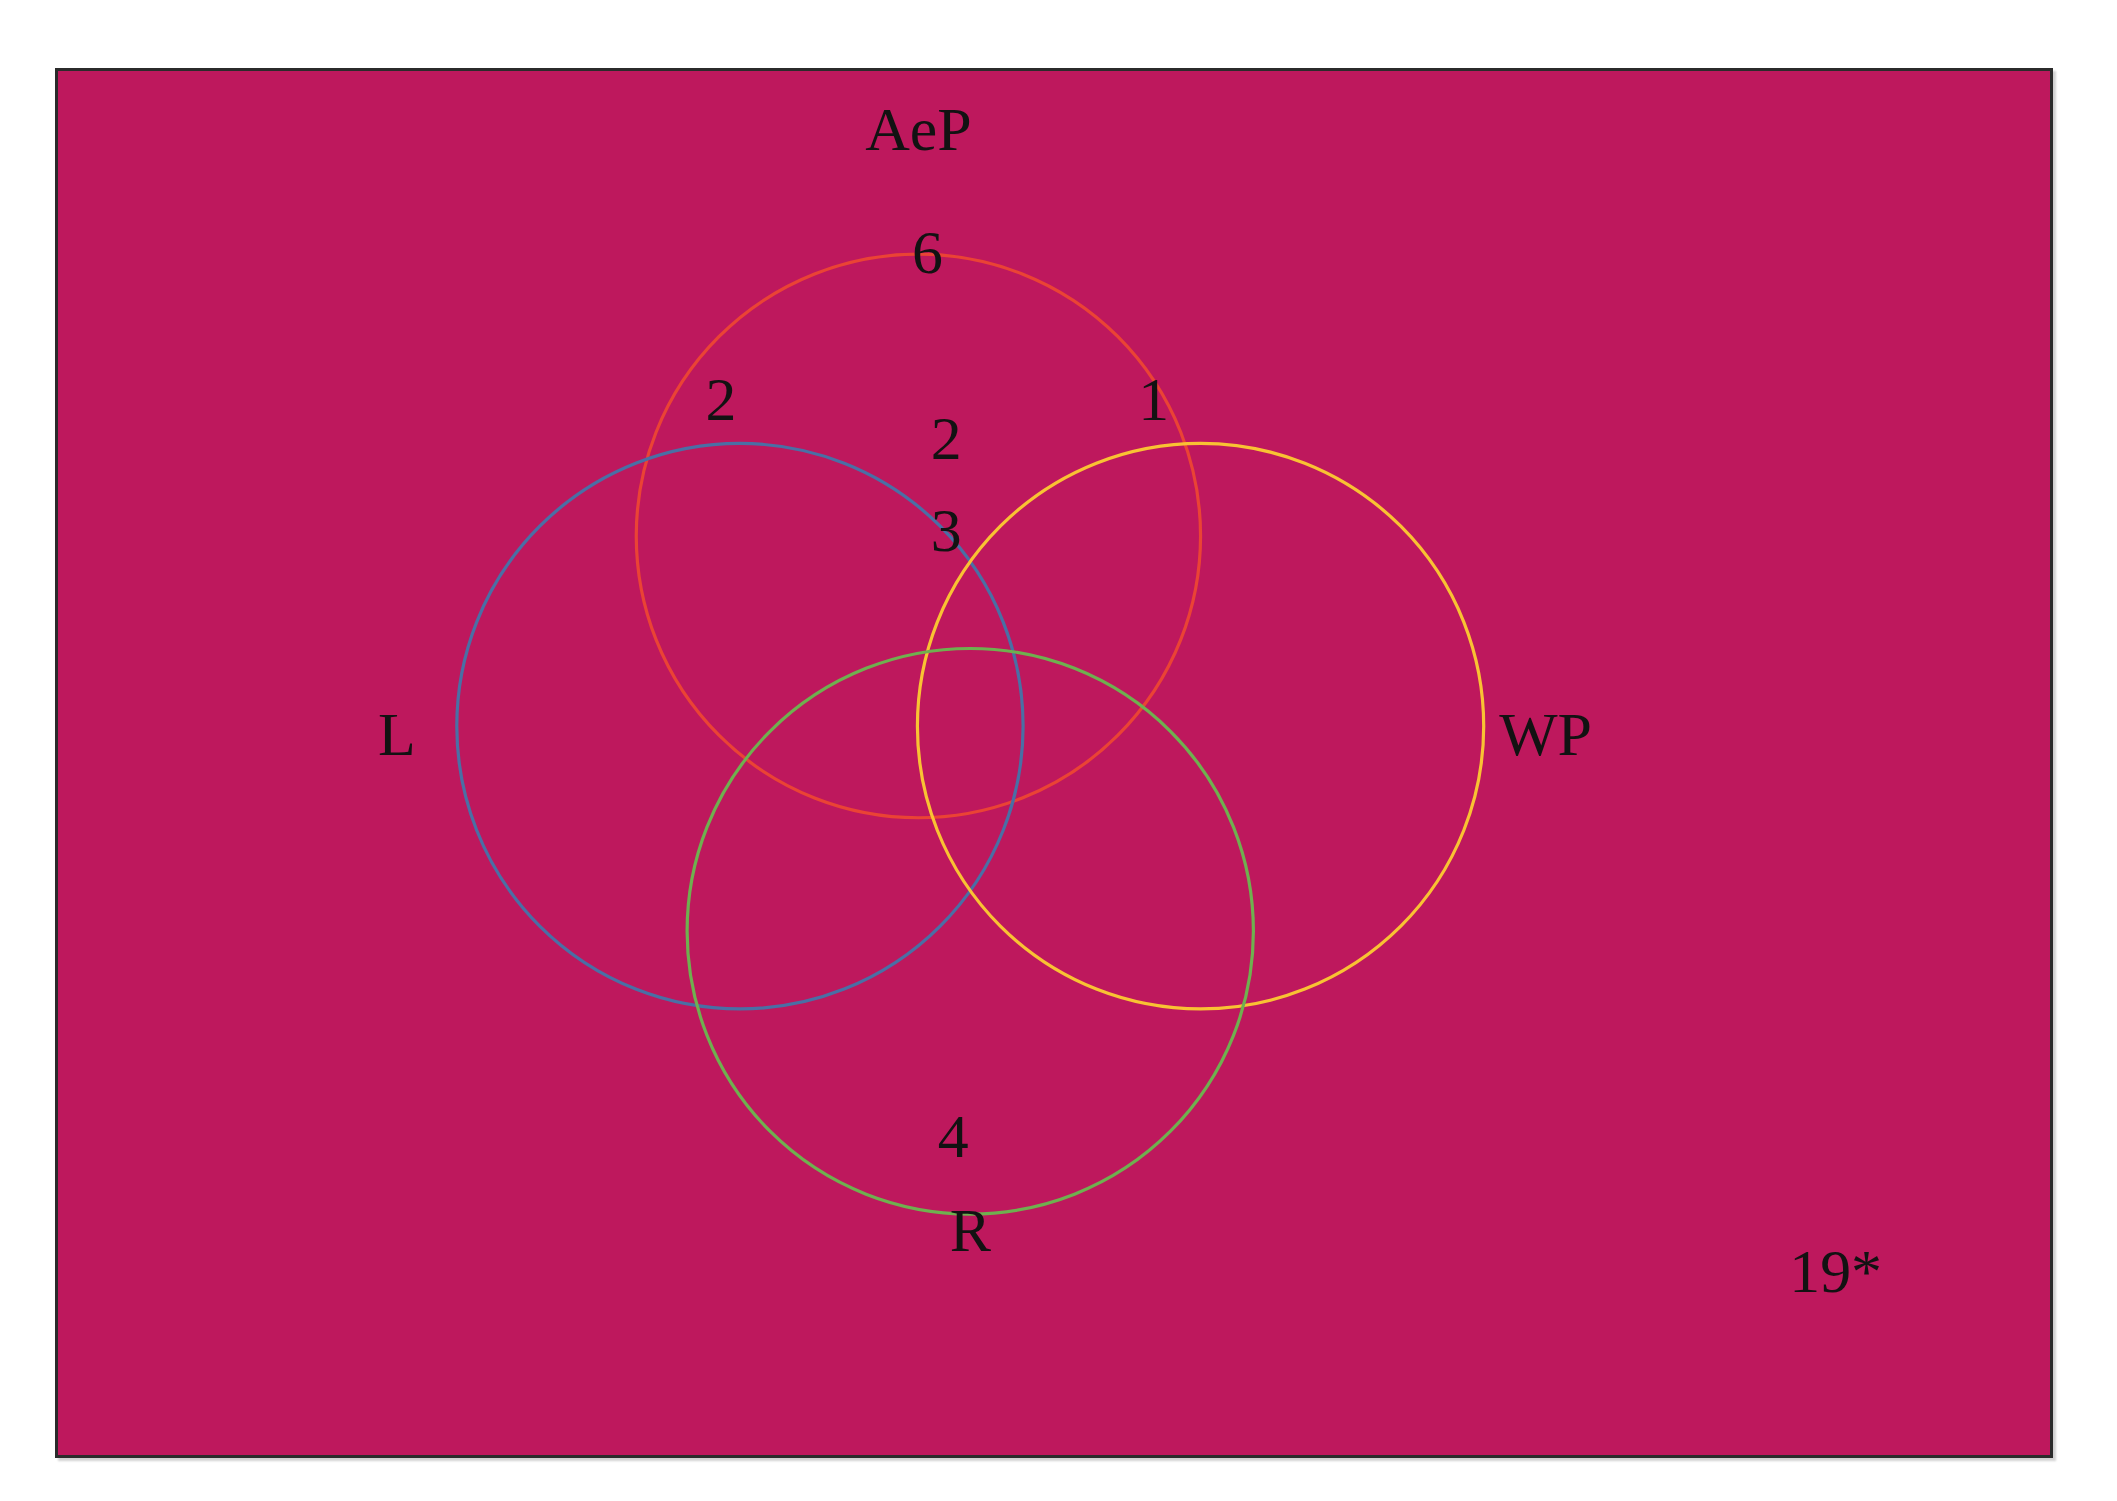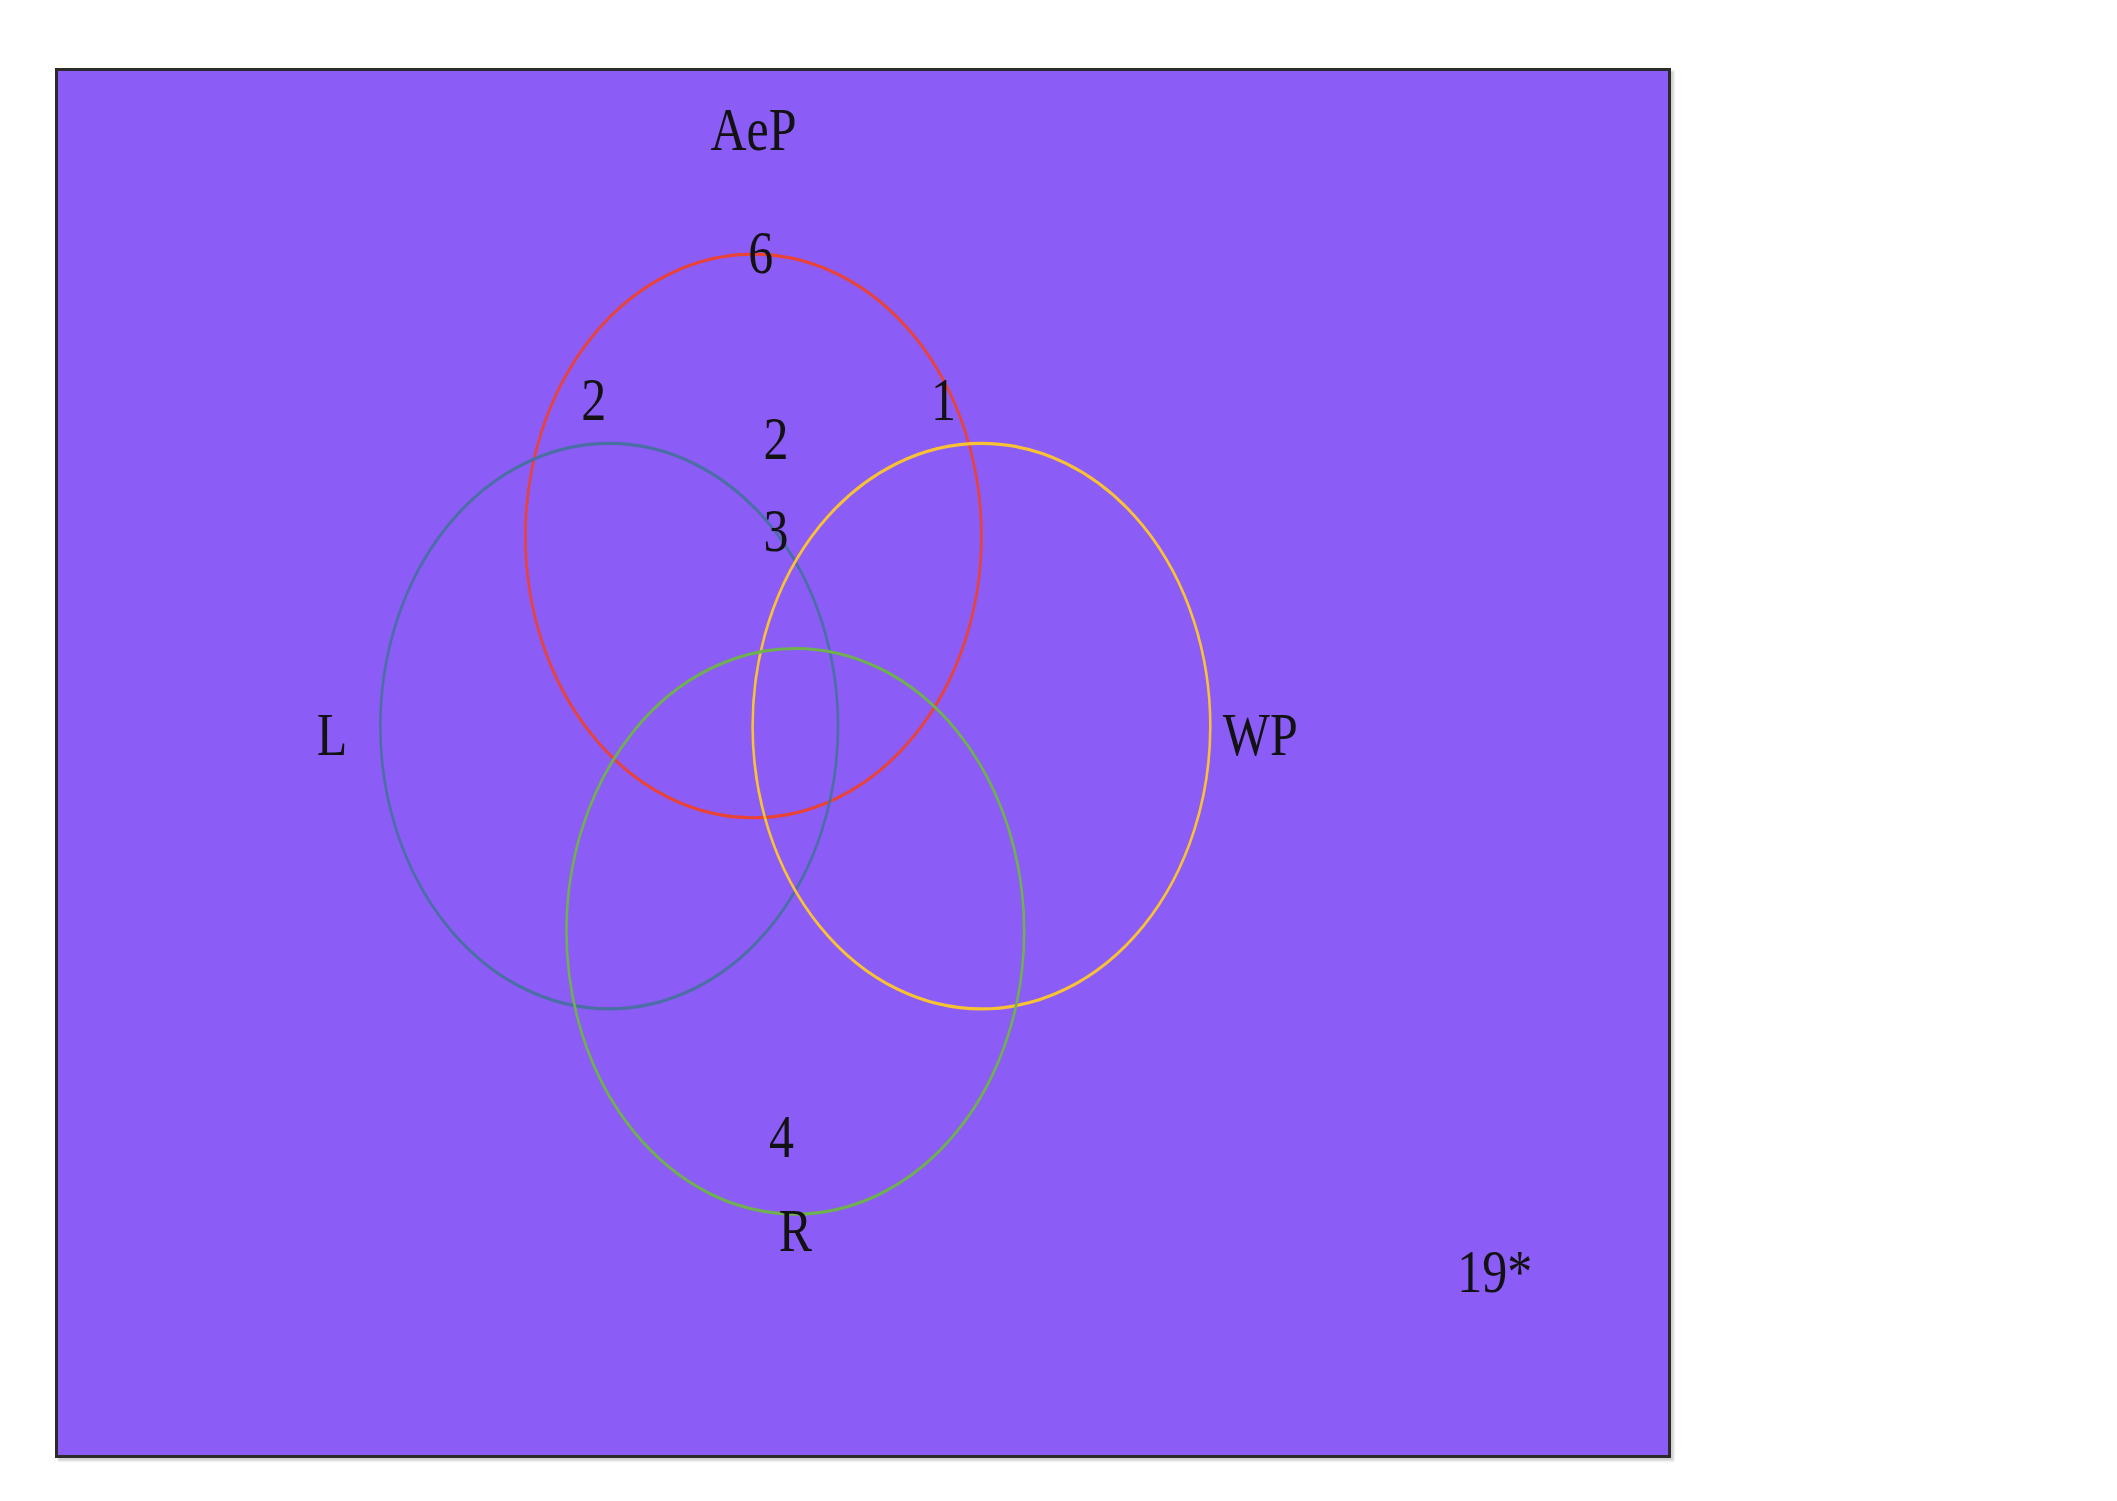--- a/index.html
+++ b/index.html
@@ -17,23 +17,23 @@
   #figure-root {
     position: relative;
     width: 2117px;
     height: 1501px;
     background: #ffffff;
   }
   #venn-frame {
     position: absolute;
     left: 55px;
     top: 68px;
-    width: 1616px;
+    width: 1998px;
     height: 1390px;
-    background: #8b5cf6;
+    background: #be185d;
     border: 3px solid #2b2b2b;
     box-sizing: border-box;
     box-shadow: 3px 3px 2px rgba(0,0,0,0.18);
   }
   #venn-svg {
     position: absolute;
     left: 0;
     top: 0;
     width: 100%;
     height: 100%;

